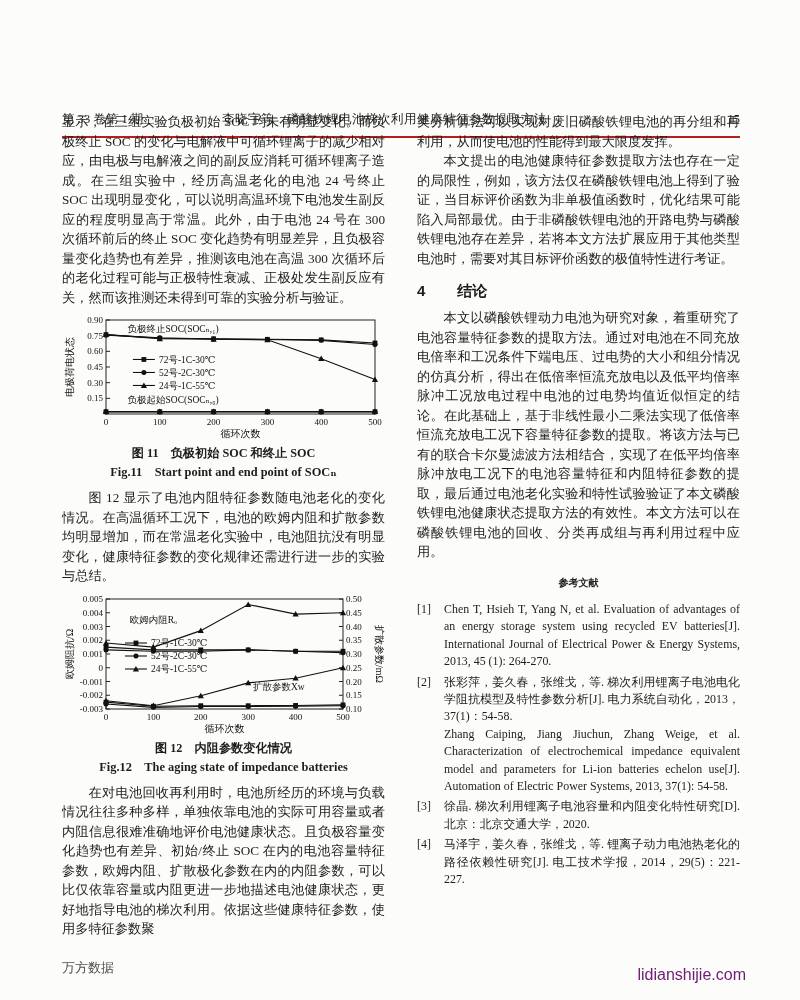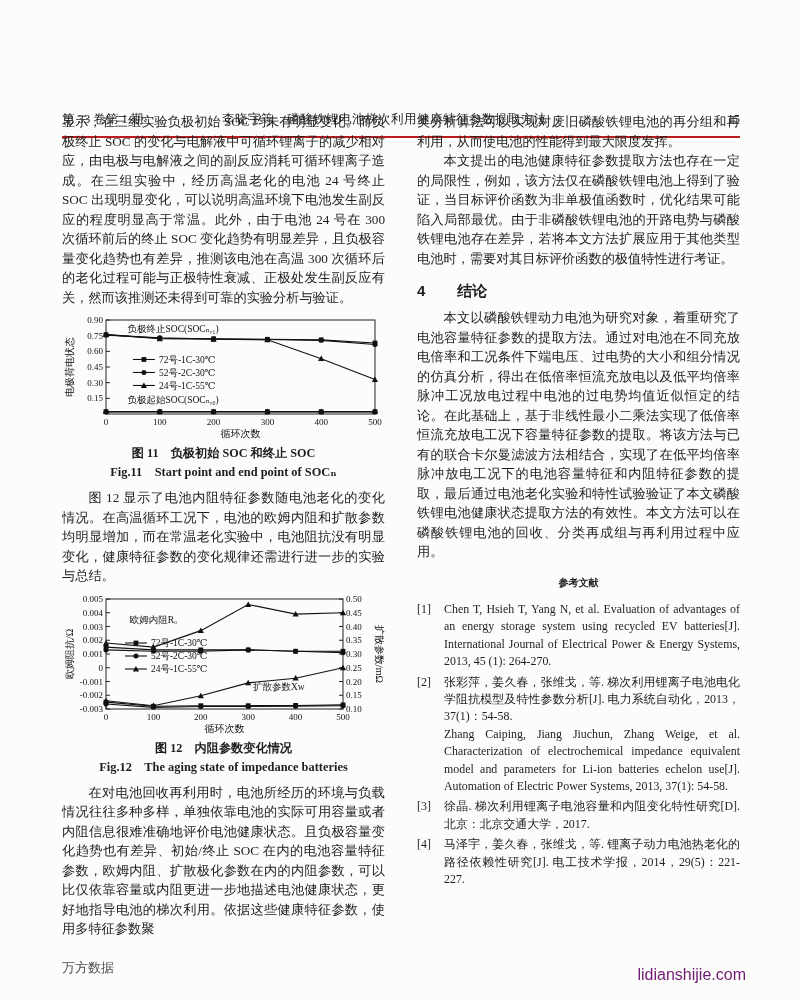--- a/index.html
+++ b/index.html
@@ -274,21 +274,21 @@
       <div class="ref">
         <span class="lab">[2]</span>
         <span class="txt">
           <div>张彩萍，姜久春，张维戈，等. 梯次利用锂离子电池电化学阻抗模型及特性参数分析[J]. 电力系统自动化，2013，37(1)：54-58.</div>
           <div>Zhang Caiping, Jiang Jiuchun, Zhang Weige, et al. Characterization of electrochemical impedance equivalent model and parameters for Li-ion batteries echelon use[J]. Automation of Electric Power Systems, 2013, 37(1): 54-58.</div>
         </span>
       </div>
       <div class="ref">
         <span class="lab">[3]</span>
         <span class="txt">
-            <div>徐晶. 梯次利用锂离子电池容量和内阻变化特性研究[D]. 北京：北京交通大学，2017.</div>
+            <div>徐晶. 梯次利用锂离子电池容量和内阻变化特性研究[D]. 北京：北京交通大学，2020.</div>
           </span>
       </div>
       <div class="ref">
         <span class="lab">[4]</span>
         <span class="txt">
             <div>马泽宇，姜久春，张维戈，等. 锂离子动力电池热老化的路径依赖性研究[J]. 电工技术学报，2014，29(5)：221-227.</div>
           </span>
       </div>
     </div>
   </div>

